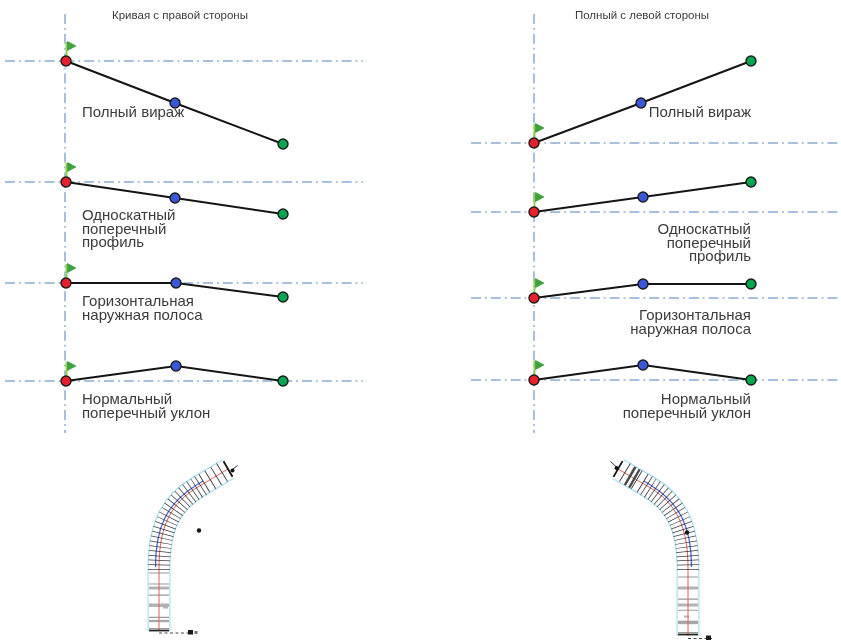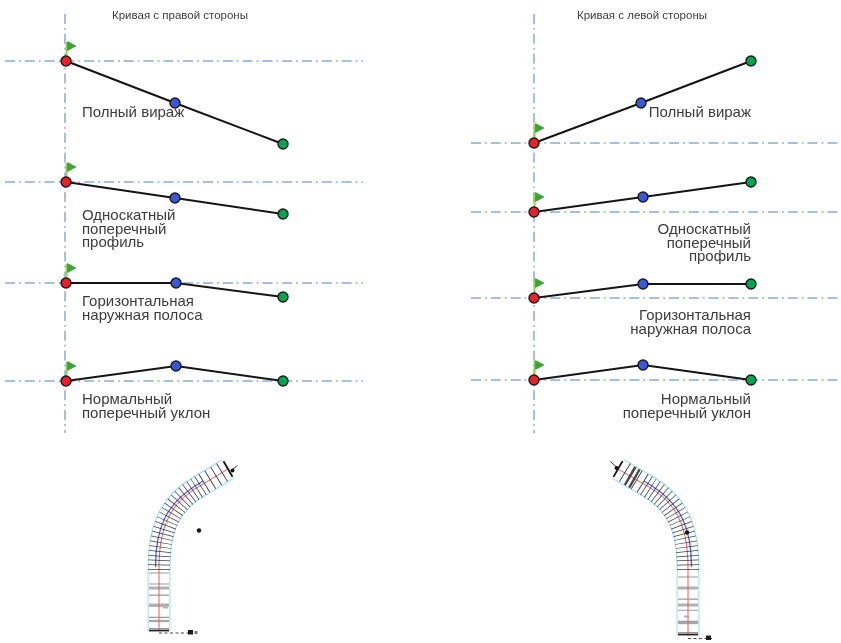--- a/index.html
+++ b/index.html
@@ -118,21 +118,21 @@
       <path d="M688,638.5 L712,638.5" stroke="#333333" stroke-width="0.9" stroke-dasharray="3 2.5"></path>
       <rect x="706" y="635.5" width="5" height="4.5" fill="#1a1a1a"></rect>
       <line x1="622.5" y1="461.1" x2="613.5" y2="476.9" stroke="#111111" stroke-width="1.8"></line>
       <line x1="617" y1="467.5" x2="610.5" y2="461.5" stroke="#222222" stroke-width="0.9"></line>
       <circle cx="616.5" cy="468" r="2" fill="#111111"></circle>
       <circle cx="687" cy="532.5" r="2.2" fill="#151515"></circle>
     </g>
   </svg>
 
   <div class="lbl title" style="left:80px;top:9px;width:200px;">Кривая с правой стороны</div>
-  <div class="lbl title" style="left:542px;top:9px;width:200px;">Кривая с левой стороны</div>
+  <div class="lbl title" style="left:542px;top:9px;width:200px;">Полный с левой стороны</div>
 
   <div class="lbl" style="left:82px;top:105px;">
     <div>Полный вираж</div>
   </div>
   <div class="lbl" style="left:82px;top:208px;">
     <div>Односкатный</div>
     <div>поперечный</div>
     <div>профиль</div>
   </div>
   <div class="lbl" style="left:82px;top:294px;">

